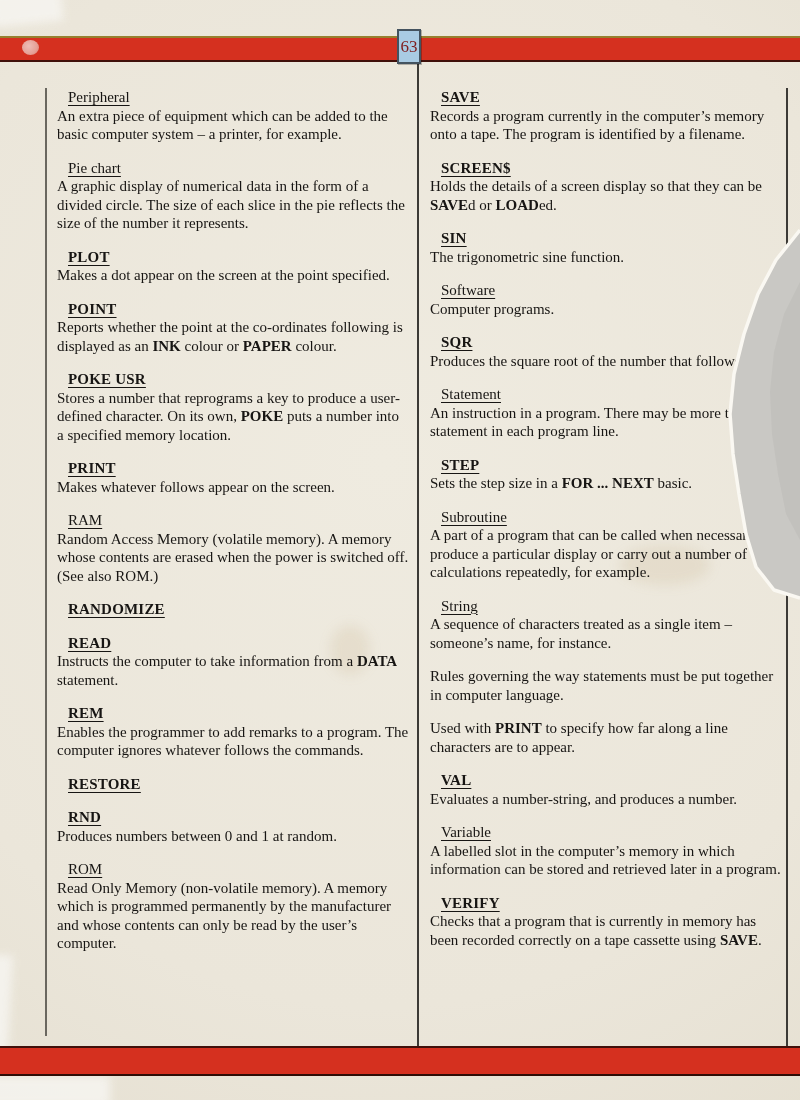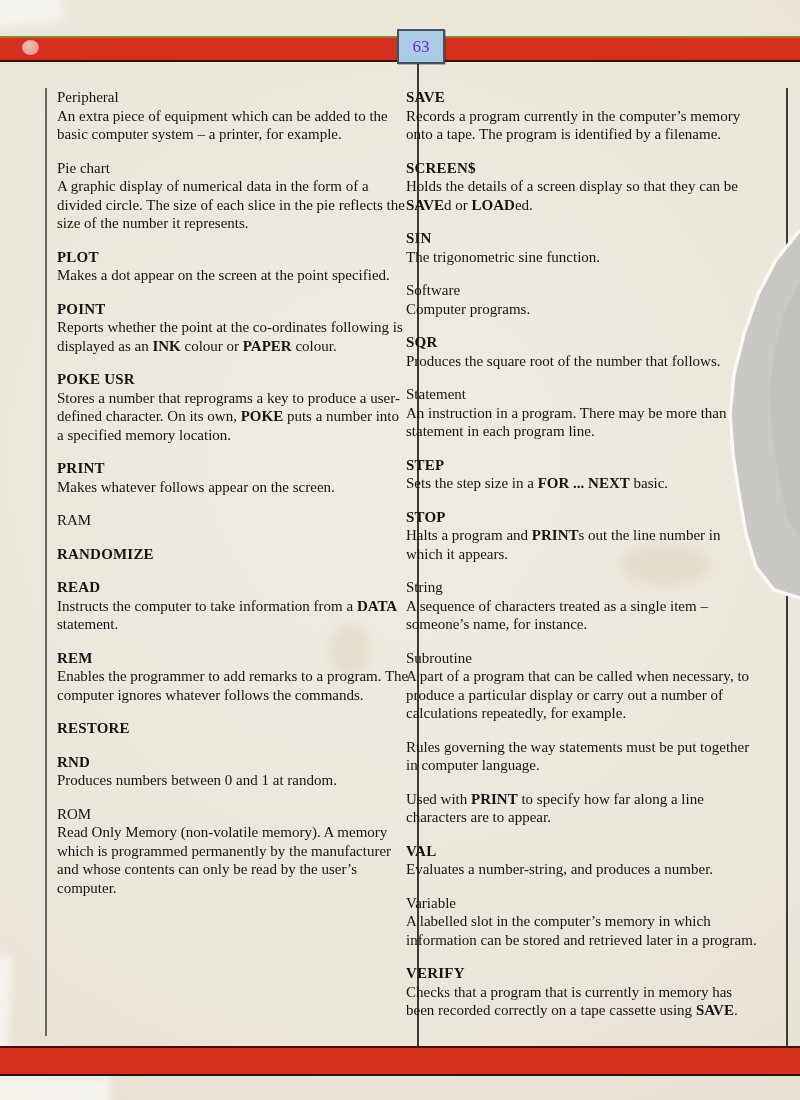--- a/index.html
+++ b/index.html
@@ -22,38 +22,38 @@
 
   
   .band{position:absolute;left:0;width:800px;background:#d5301f;}
   .band.top{top:36px;height:22px;border-top:2px solid #96802f;border-bottom:2px solid #40100a;}
   .band.bottom{top:1046px;height:26px;border-top:2px solid #40100a;border-bottom:2px solid #2e0d06;}
   .sticker{position:absolute;left:22px;top:40px;width:17px;height:15px;border-radius:50%;
     background:radial-gradient(circle at 40% 40%, #f2d7d2 0%, #e8b4ab 60%, #dd7d6d 100%);opacity:.85;}
 
   
   .pagenum{
-    position:absolute;left:397px;top:29px;width:48px;height:35px;
+    position:absolute;left:397px;top:29px;width:24px;height:35px;
     background:#a9cbe3;border:2px solid #44535f;box-sizing:border-box;
     display:flex;align-items:center;justify-content:center;
-    font-size:17px;color:#6d28d9;box-shadow:1px 1px 0 rgba(0,0,0,.25);
+    font-size:17px;color:#7f1d1d;box-shadow:1px 1px 0 rgba(0,0,0,.25);
   }
 
   
   .vrule{position:absolute;width:1.5px;background:#3c3a36;}
   .vrule.divider{left:417px;top:63px;height:984px;}
   .vrule.left{left:45px;top:88px;height:948px;background:#6a675f;}
   .vrule.right{left:786px;top:88px;height:958px;background:#3c3a36;}
 
   
   .col{position:absolute;top:88px;font-size:15px;line-height:18.5px;}
   .col.left{left:57px;width:352px;}
-  .col.right{left:406px;width:352px;}
+  .col.right{left:430px;width:352px;}
   .entry{margin-bottom:15px;}
-  .term{text-underline-offset:2.5px;text-decoration-thickness:1.2px;}
+  .term{text-decoration:underline;text-underline-offset:2.5px;text-decoration-thickness:1.2px;margin-left:11px;}
   .term.keyword{font-weight:700;letter-spacing:.2px;}
   .term.plain{font-weight:400;}
   .def b{font-weight:700;}
 
   
   .tear{position:absolute;left:718px;top:222px;width:82px;height:382px;pointer-events:none;}
 </style>
 </head>
 <body>
 
@@ -96,20 +96,21 @@
       <div class="entry">
         <div class="term keyword">POKE USR</div>
         <div class="def"><span>Stores a number that reprograms a key to produce a user-defined character. On its own, </span><b>POKE</b><span> puts a number into a specified memory location.</span></div>
       </div>
       <div class="entry">
         <div class="term keyword">PRINT</div>
         <div class="def"><span>Makes whatever follows appear on the screen.</span></div>
       </div>
       <div class="entry">
         <div class="term plain">RAM</div>
+        <div class="def"><span>Random Access Memory (volatile memory). A memory whose contents are erased when the power is switched off. (See also ROM.)</span></div>
       </div>
       <div class="entry">
         <div class="term keyword">RANDOMIZE</div>
       </div>
       <div class="entry">
         <div class="term keyword">READ</div>
         <div class="def"><span>Instructs the computer to take information from a </span><b>DATA</b><span> statement.</span></div>
       </div>
       <div class="entry">
         <div class="term keyword">REM</div>
@@ -150,30 +151,26 @@
       </div>
       <div class="entry">
         <div class="term plain">Statement</div>
         <div class="def"><span>An instruction in a program. There may be more than one statement in each program line.</span></div>
       </div>
       <div class="entry">
         <div class="term keyword">STEP</div>
         <div class="def"><span>Sets the step size in a </span><b>FOR ... NEXT</b><span> basic.</span></div>
       </div>
       <div class="entry">
-        <div class="term keyword">STOP</div>
-        <div class="def"><span>Halts a program and </span><b>PRINT</b><span>s out the line number in which it appears.</span></div>
+        <div class="term plain">Subroutine</div>
+        <div class="def"><span>A part of a program that can be called when necessary, to produce a particular display or carry out a number of calculations repeatedly, for example.</span></div>
       </div>
       <div class="entry">
         <div class="term plain">String</div>
         <div class="def"><span>A sequence of characters treated as a single item – someone’s name, for instance.</span></div>
-      </div>
-      <div class="entry">
-        <div class="term plain">Subroutine</div>
-        <div class="def"><span>A part of a program that can be called when necessary, to produce a particular display or carry out a number of calculations repeatedly, for example.</span></div>
       </div>
       <div class="entry">
         <div class="def"><span>Rules governing the way statements must be put together in computer language.</span></div>
       </div>
       <div class="entry">
         <div class="def"><span>Used with </span><b>PRINT</b><span> to specify how far along a line characters are to appear.</span></div>
       </div>
       <div class="entry">
         <div class="term keyword">VAL</div>
         <div class="def"><span>Evaluates a number-string, and produces a number.</span></div>

